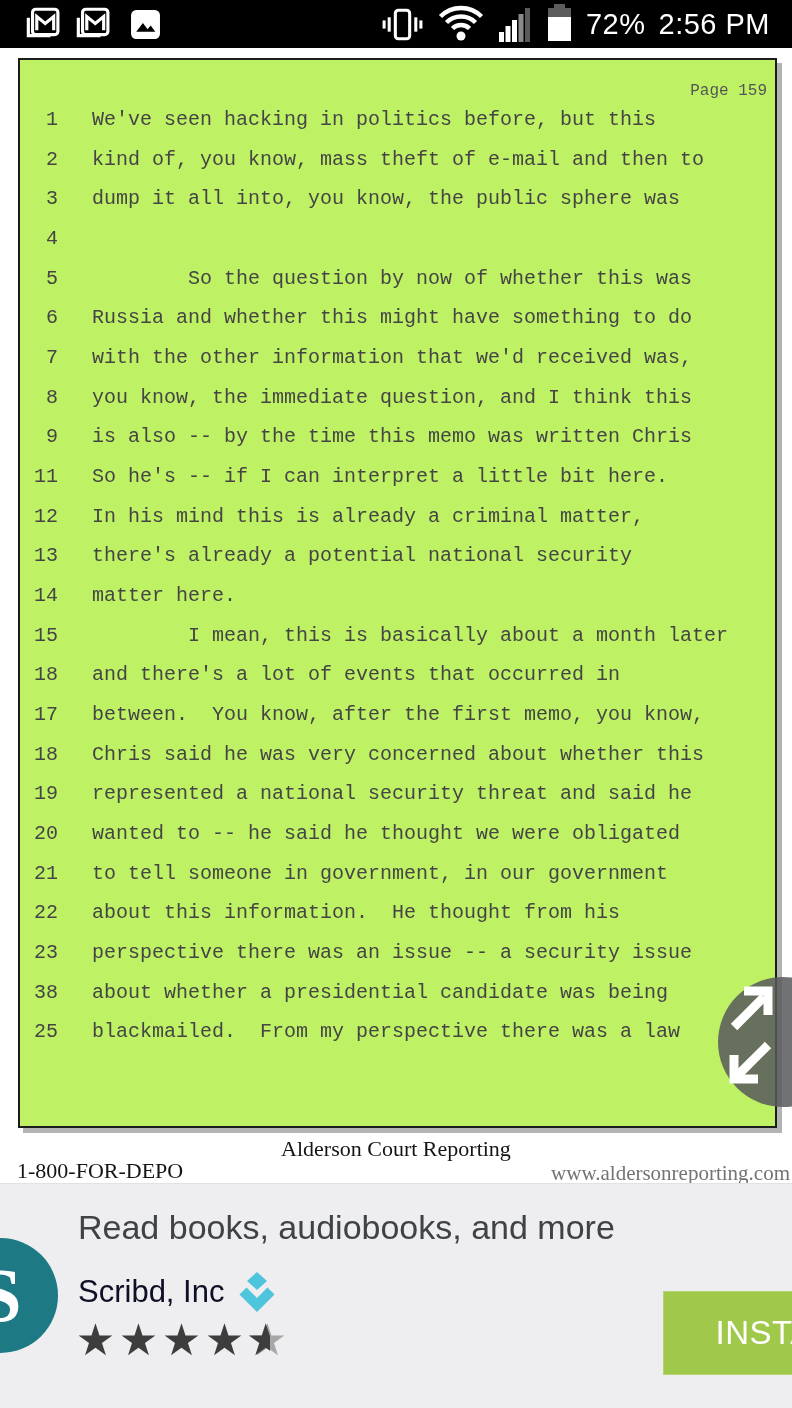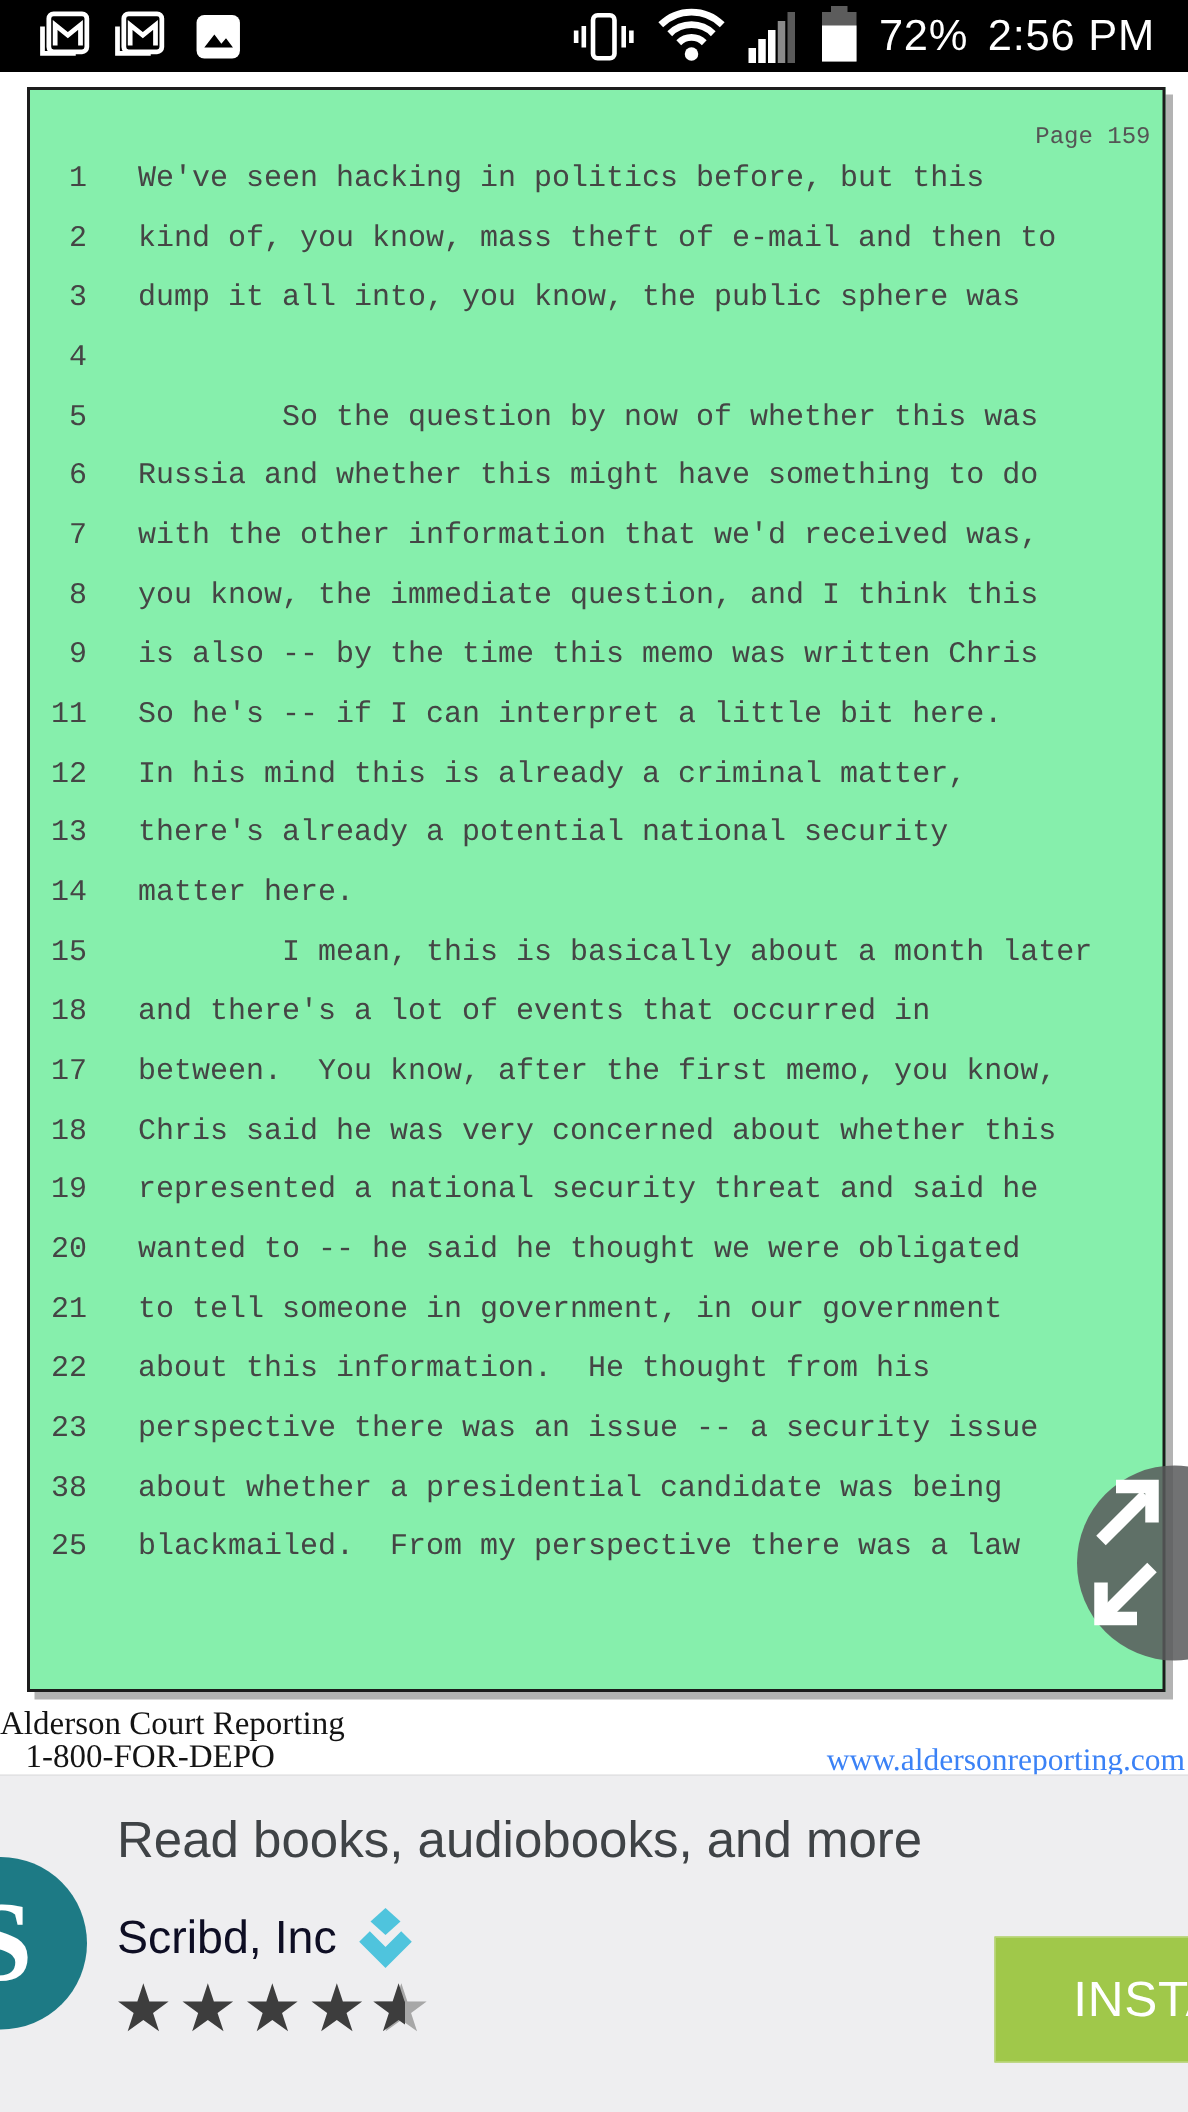--- a/index.html
+++ b/index.html
@@ -15,46 +15,46 @@
   .sb-left{display:flex;align-items:center;gap:12px;padding-left:22px;}
   .sb-right{display:flex;align-items:center;gap:13px;padding-right:22px;}
   .sb-text{color:#fff;font-size:29px;letter-spacing:0.5px;}
   .battery{position:relative;width:23px;height:33px;background:#5c5c5c;margin:0 2px;}
   .battery::before{content:"";position:absolute;top:-4px;left:6px;width:11px;height:4px;background:#5c5c5c;}
   .battery-fill{position:absolute;bottom:0;left:0;width:100%;height:72%;background:#fff;}
   
   .doc-area{position:absolute;left:0;top:48px;width:792px;height:1135px;background:#fff;}
   .page{
     position:absolute;left:18px;top:10px;width:755px;height:1066px;
-    background:#86efac;border:2px solid #1c1c1c;
+    background:#bef264;border:2px solid #1c1c1c;
     box-shadow:5px 5px 0 0 #b3b3b3;
   }
   .page-number{
     position:absolute;top:22px;right:8px;
     font-family:"Liberation Mono","DejaVu Sans Mono",monospace;
     font-size:16px;color:#555;
   }
   .lines{position:absolute;top:40px;left:0;right:0;}
   .line{display:flex;height:39.68px;line-height:39.68px;
     font-family:"Liberation Mono","DejaVu Sans Mono",monospace;
     font-size:20px;color:#454545;}
   .num{width:38px;text-align:right;flex:0 0 38px;}
   .txt{padding-left:34px;white-space:pre;}
   
   .fab{
     position:absolute;left:718px;top:977px;width:130px;height:130px;
     border-radius:50%;background:rgba(88,89,91,0.85);
   }
   
-  .footer-title{position:absolute;left:0;top:1136px;width:792px;text-align:left;
+  .footer-title{position:absolute;left:0;top:1136px;width:792px;text-align:center;
     font-family:"Liberation Serif",serif;font-size:22px;color:#141414;}
   .footer-phone{position:absolute;left:17px;top:1158px;
     font-family:"Liberation Serif",serif;font-size:22px;color:#141414;}
   .footer-url{position:absolute;right:2px;top:1161px;
-    font-family:"Liberation Serif",serif;font-size:21px;color:#3b82f6;}
+    font-family:"Liberation Serif",serif;font-size:21px;color:#737373;}
   
   .ad{
     position:absolute;left:0;top:1183px;width:792px;height:225px;
     background:#eeeef0;border-top:1px solid #e2e2e4;
   }
   .ad-logo{
     position:absolute;left:-57px;top:54px;width:115px;height:115px;border-radius:50%;
     background:#1d7a85;display:flex;align-items:center;justify-content:center;
     color:#fff;font-family:"Liberation Serif",serif;font-weight:700;font-size:76px;
   }

